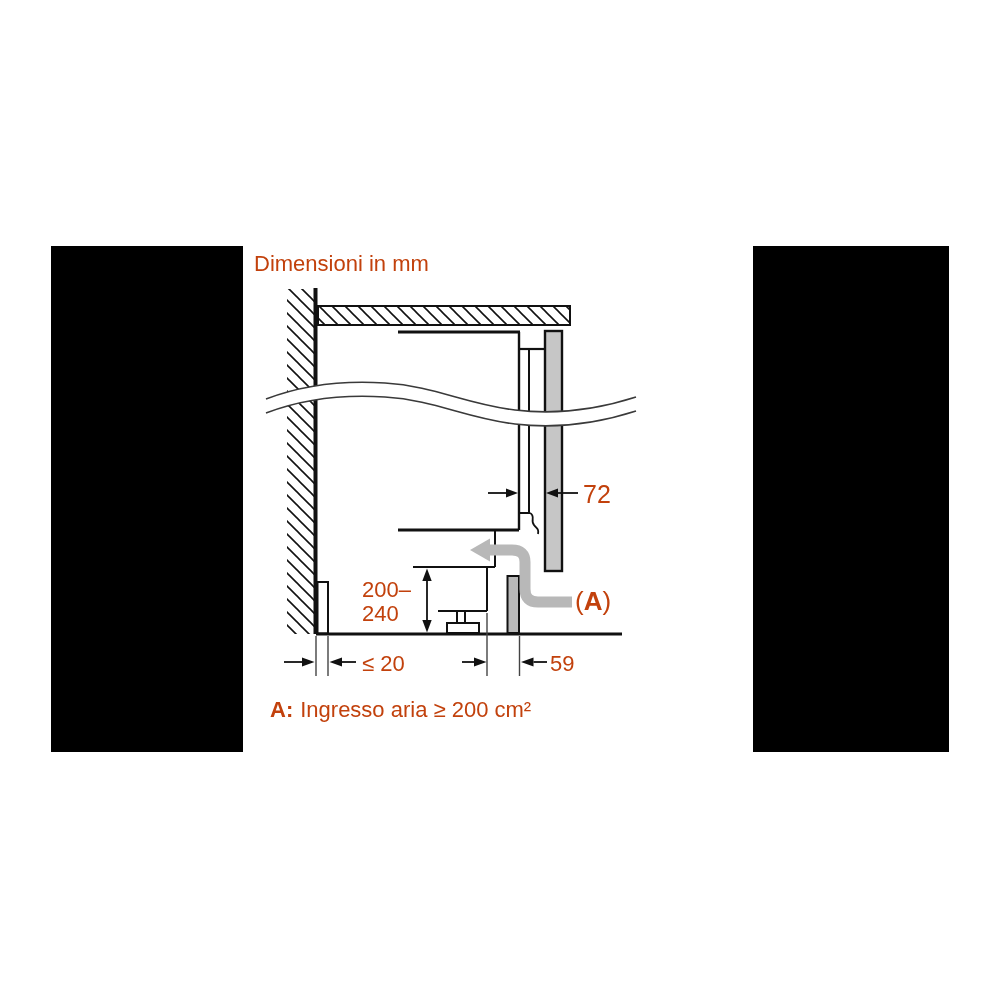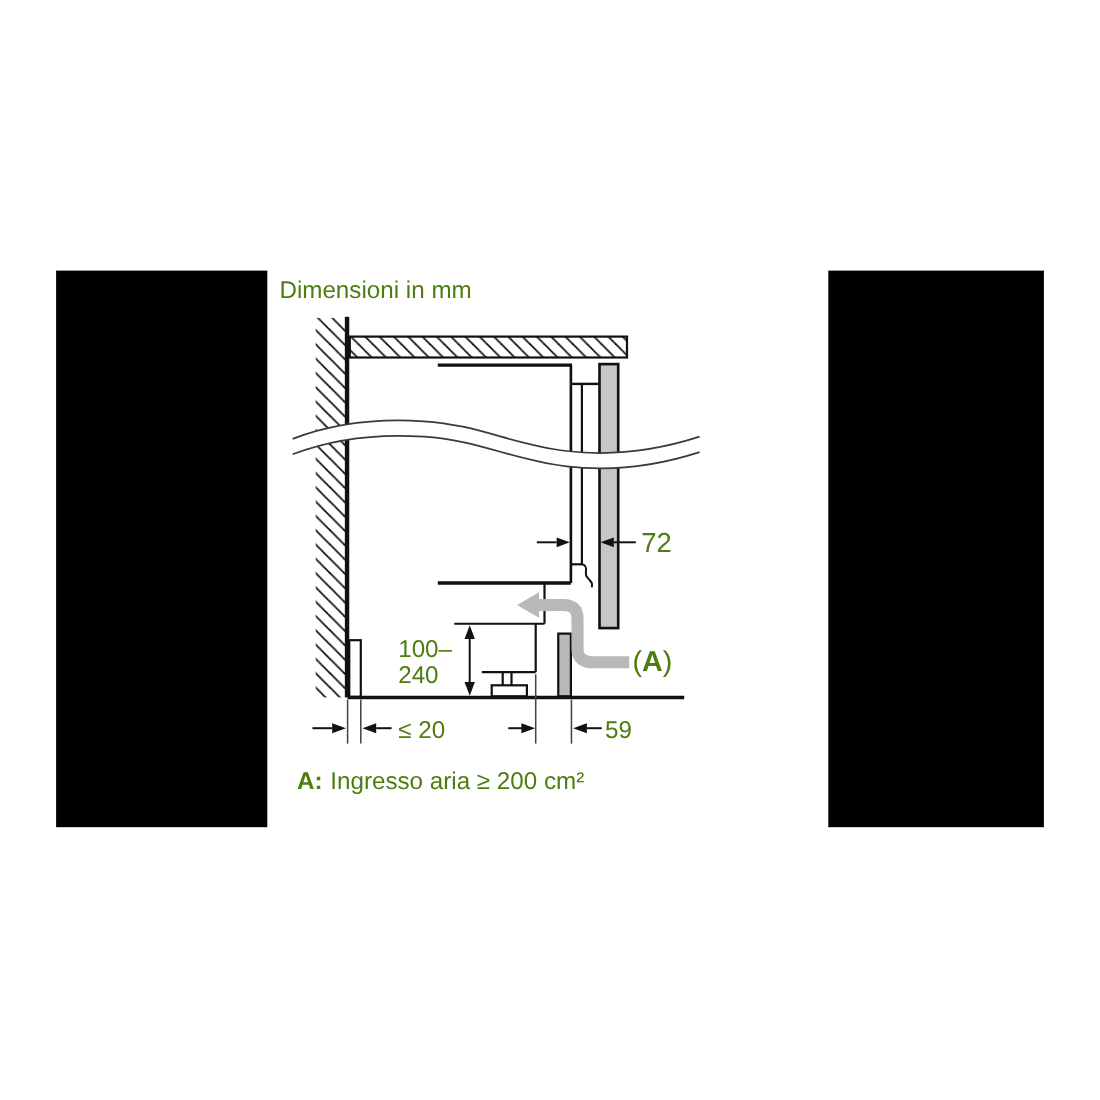--- a/index.html
+++ b/index.html
@@ -4,21 +4,21 @@
 <style>
   html,body{margin:0;padding:0;}
   body{
     width:1000px;height:1000px;position:relative;background:#ffffff;
     font-family:"Liberation Sans",sans-serif;color:#1a1a1a;overflow:hidden;
   }
   .black-panel{position:absolute;background:#000000;}
   #left-panel{left:51px;top:246px;width:192px;height:506px;}
   #right-panel{left:753px;top:246px;width:196px;height:506px;}
   #diagram-svg{position:absolute;left:0;top:0;width:1000px;height:1000px;}
-  .txt{position:absolute;white-space:nowrap;color:#4d7c0f;}
+  .txt{position:absolute;white-space:nowrap;color:#c2410c;}
   #title{left:254px;top:251px;font-size:22px;}
   #dim-42{left:583px;top:480px;font-size:25px;}
   #dim-height{left:362px;top:578px;font-size:22px;line-height:24px;}
   #dim-skirting{left:362px;top:651px;font-size:22px;}
   #dim-recess{left:550px;top:651px;font-size:22px;}
   #flow-label{left:575px;top:586px;font-size:26px;}
   #flow-label .bold{font-weight:bold;}
   #note{left:270px;top:697px;font-size:22px;}
   #note .prefix{font-weight:bold;margin-right:7px;}
 </style>
@@ -114,21 +114,21 @@
       <path d="M533.5,662 H547" stroke-width="1.8" fill="none"></path>
     </g>
   </g>
 </svg>
 
 <div id="title" class="txt">Dimensioni in mm</div>
 
 <div id="dim-42" class="txt">72</div>
 
 <div id="dim-height" class="txt">
-  <div>100–</div>
+  <div>200–</div>
   <div>240</div>
 </div>
 
 <div id="dim-skirting" class="txt">≤ 20</div>
 
 <div id="dim-recess" class="txt">59</div>
 
 <div id="flow-label" class="txt"><span>(</span><span class="bold">A</span><span>)</span></div>
 
 <div id="note" class="txt"><span class="prefix">A:</span><span>Ingresso aria ≥ 200 cm²</span></div>

